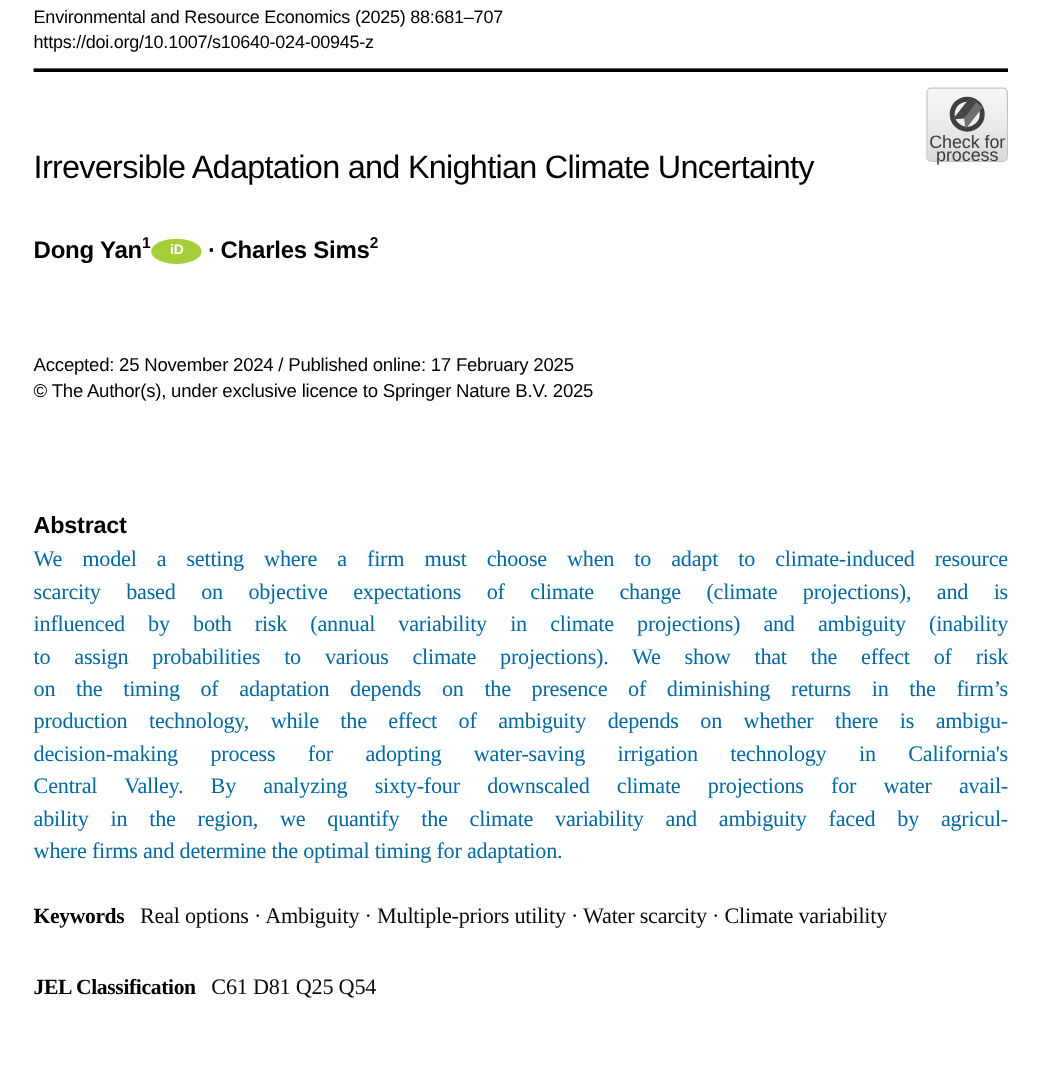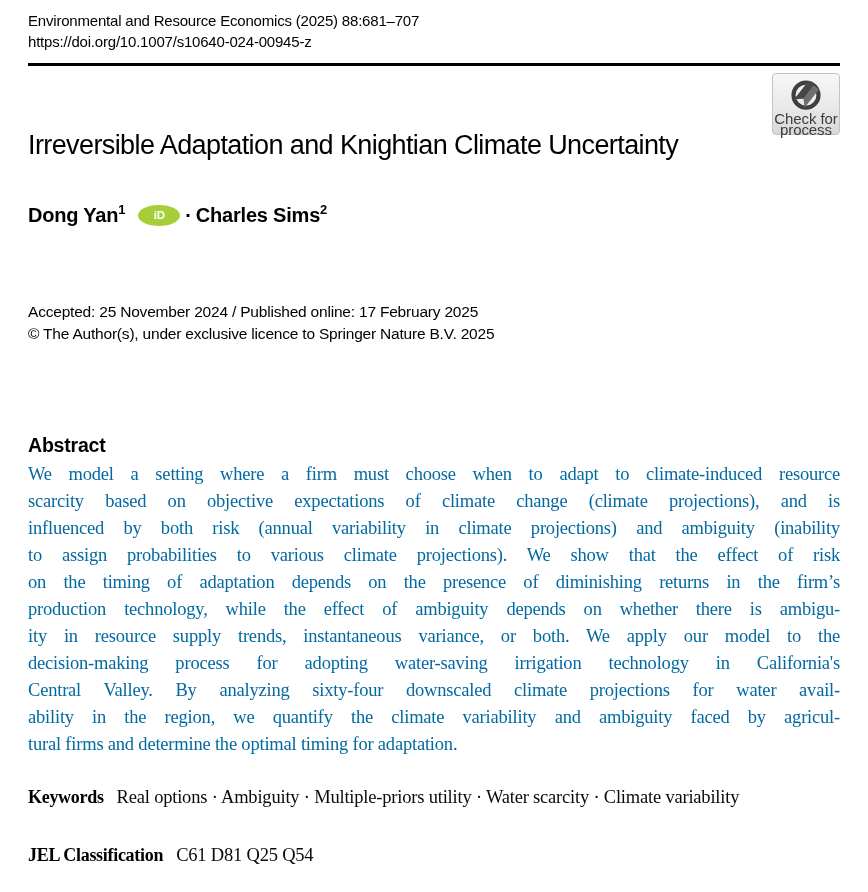--- a/index.html
+++ b/index.html
@@ -8,21 +8,21 @@
     width: 868px; height: 892px;
     background: #ffffff;
     color: #000;
     font-family: "Liberation Sans", sans-serif;
     overflow: hidden;
   }
   .page {
     position: relative;
     width: 812px;
     margin: 0 auto;
-    padding-top: 10px;
+    padding-top: 4px;
   }
   
   .jheader { font-size: 15px; line-height: 21px; letter-spacing: -0.2px; color: #000; }
   .jheader .doi { color: #000; text-decoration: none; }
   .rule { height: 3px; background: #000; margin-top: 11px; }
 
   
   .badge {
     position: absolute; top: 73px; right: 0;
     width: 68px; height: 62px;
@@ -42,21 +42,21 @@
   }
   .authors { margin-top: 40px; font-size: 20px; line-height: 26px; font-weight: 700; letter-spacing: -0.2px; }
   .affmark { font-size: 13px; position: relative; top: -8px; font-weight: 700; }
   .orcid {
     display: inline-block; width: 42px; height: 21px;
     border-radius: 50%;
     background: #a6ce39; color: #fff;
     font-size: 11.5px; font-weight: 700; line-height: 21px;
     text-align: center;
     vertical-align: 3px;
-    margin: 0 1px 0 13px;
+    margin: 0 1px 0 1px;
     cursor: pointer;
   }
   .authsep { font-weight: 700; padding: 0 4px; }
 
   
   .dates { margin-top: 70px; font-size: 15.5px; line-height: 22px; letter-spacing: -0.2px; }
 
   
   .abs-heading { margin-top: 87px; font-size: 19.5px; line-height: 26px; font-weight: 700; letter-spacing: -0.2px; }
   .abs-body {
@@ -123,25 +123,24 @@
 
   <div class="abs-heading">Abstract</div>
 
   <div class="abs-body">
     <div class="abs-line">We model a setting where a firm must choose when to adapt to climate-induced resource</div>
     <div class="abs-line">scarcity based on objective expectations of climate change (climate projections), and is</div>
     <div class="abs-line">influenced by both risk (annual variability in climate projections) and ambiguity (inability</div>
     <div class="abs-line">to assign probabilities to various climate projections). We show that the effect of risk</div>
     <div class="abs-line">on the timing of adaptation depends on the presence of diminishing returns in the firm’s</div>
     <div class="abs-line">production technology, while the effect of ambiguity depends on whether there is ambigu-</div>
-    <div class="abs-line">ity in resource supply trends, instantaneous variance, or both. We apply our model to the</div>
     <div class="abs-line">decision-making process for adopting water-saving irrigation technology in California's</div>
     <div class="abs-line">Central Valley. By analyzing sixty-four downscaled climate projections for water avail-</div>
     <div class="abs-line">ability in the region, we quantify the climate variability and ambiguity faced by agricul-</div>
-    <div class="abs-line last">tural firms and determine the optimal timing for adaptation.</div>
+    <div class="abs-line last">where firms and determine the optimal timing for adaptation.</div>
   </div>
 
   <div class="kv keywords">
     <span class="lbl">Keywords</span><span>Real options · Ambiguity · Multiple-priors utility · Water scarcity · Climate variability</span>
   </div>
 
   <div class="kv jel">
     <span class="lbl">JEL Classification</span><span>C61 D81 Q25 Q54</span>
   </div>
 

